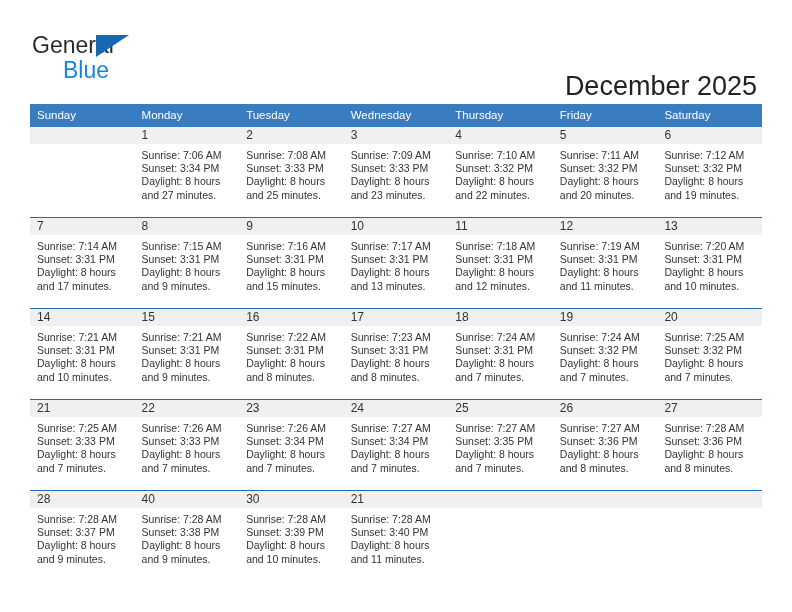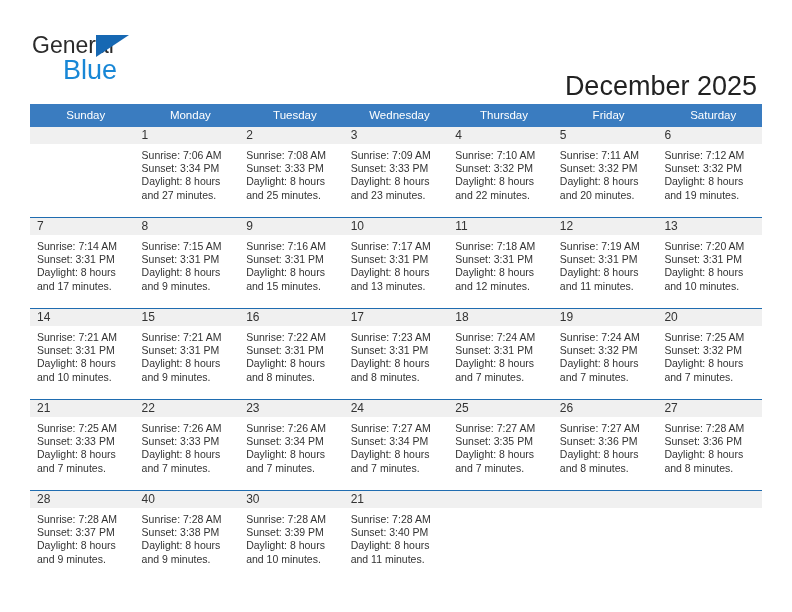--- a/index.html
+++ b/index.html
@@ -49,21 +49,21 @@
     left: 64px;
     top: 3px;
     width: 0; height: 0;
     border-left: 33px solid #1668b3;
     border-bottom: 22px solid transparent;
   }
   .brand-blue {
     position: absolute;
     left: 31px;
     top: 25px;
-    font-size: 27px;
+    font-size: 23px;
     color: #1887d6;
     line-height: 26px;
     font-family: "Liberation Sans", sans-serif;
   }
 
   .title-block {
     position: absolute;
     right: 35px;
     top: 30px;
     text-align: right;
@@ -90,21 +90,21 @@
     top: 104px;
     width: 732px;
     border-collapse: collapse;
     table-layout: fixed;
   }
   .calendar th {
     background: #3a7cc0;
     color: #ffffff;
     font-weight: normal;
     font-size: 11.5px;
-    text-align: center;
+    text-align: left;
     padding: 5px 0 5px 7px;
     height: 12px;
     line-height: 13px;
   }
   .calendar td {
     vertical-align: top;
     width: 104.57px;
     height: 90px;
     padding: 0;
     border-top: 1px solid #1f6cb0;

